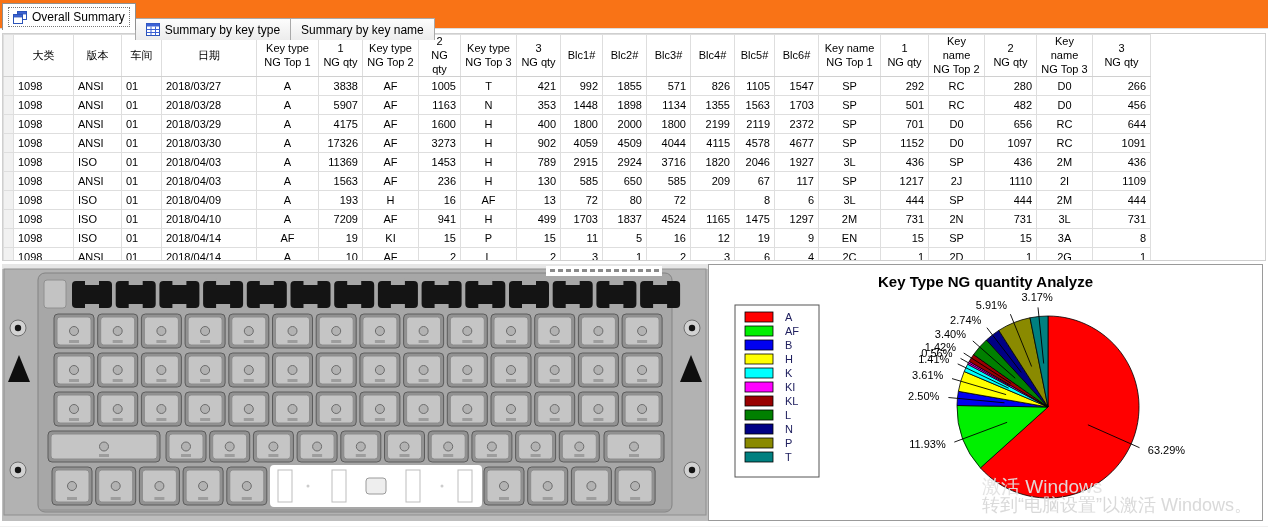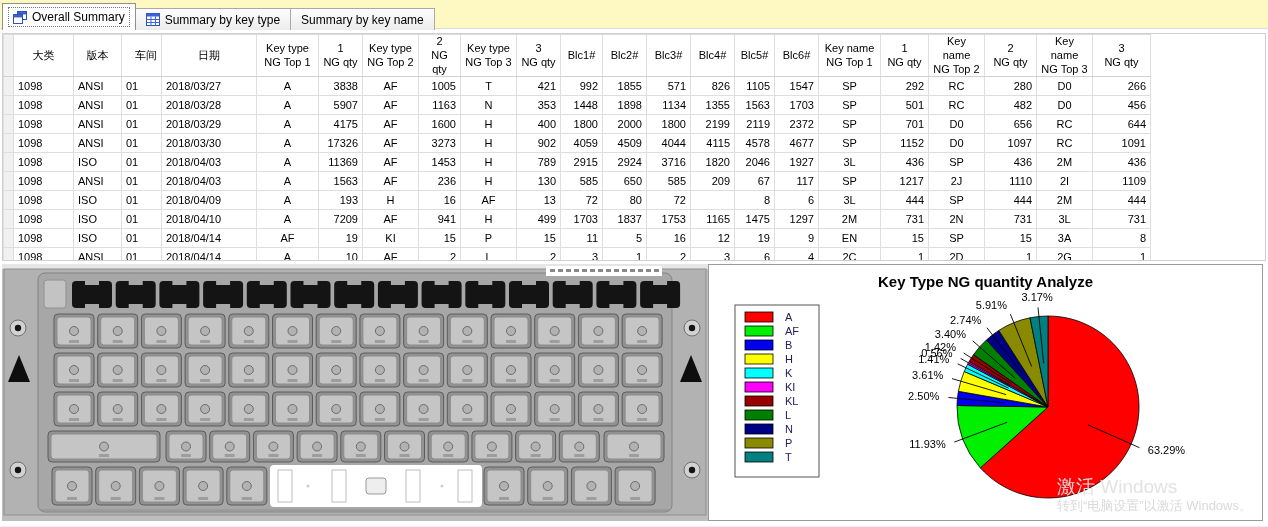--- a/index.html
+++ b/index.html
@@ -4,29 +4,29 @@
 <style>
   html,body{margin:0;padding:0;}
   body{
     width:1268px;height:527px;overflow:hidden;
     background:#f0f0f0;
     font-family:"Liberation Sans",sans-serif;
     -webkit-font-smoothing:none;
   }
   
   .tabstrip{
-    height:29px;background:#fef9c3;border-bottom:1px solid #dcdcdc;
+    height:29px;background:#f97316;border-bottom:1px solid #dcdcdc;
     display:flex;align-items:flex-end;padding-left:2px;box-sizing:border-box;
   }
   .tab{
     display:flex;align-items:center;
     border:1px solid #a9a9a9;border-bottom:none;
     background:linear-gradient(#fdfdfd,#ececec);
     font-size:12px;color:#000;height:22px;box-sizing:border-box;
-    padding:0 5px;cursor:default;position:relative;top:2px;
+    padding:0 5px;cursor:default;position:relative;top:12px;
   }
   .tab + .tab{margin-left:-1px;}
   .tab.active{
     background:#ffffff;height:27px;top:2px;z-index:3;
     border-color:#8f8f8f;
   }
   .tab .focusring{display:flex;align-items:center;gap:4px;padding:2px 4px;border:1px dotted transparent;}
   .tab.active .focusring{border-color:#777;}
   .tab .ticon{width:15px;height:13px;display:inline-block;}
   
@@ -51,21 +51,21 @@
   .chartpane{
     width:553px;height:255px;border:1px solid #9a9a9a;background:#ffffff;
     position:relative;box-sizing:content-box;
   }
   .charttitle{
     position:absolute;left:0;top:8px;width:100%;text-align:center;
     font-size:15px;font-weight:bold;color:#000;letter-spacing:0px;
   }
   .watermark{position:absolute;right:10px;bottom:6px;text-align:left;color:#dcdcdc;pointer-events:none;z-index:5;}
   .watermark .w1{font-size:19px;line-height:21px;color:rgba(225,225,225,.95);}
-  .watermark .w2{font-size:13px;line-height:17px;color:rgba(215,215,215,.95);}
+  .watermark .w2{font-size:18px;line-height:17px;color:rgba(215,215,215,.95);}
 </style>
 </head>
 <body>
 
 <div class="tabstrip">
     <div class="tab active">
       <span class="focusring">
         <svg class="ticon" viewBox="0 0 15 13">
           <rect x="4.5" y="0.5" width="9" height="8" fill="#fff" stroke="#2b53b8"></rect>
           <rect x="4.5" y="0.5" width="9" height="2.4" fill="#3c62d6" stroke="#2b53b8"></rect>
@@ -96,21 +96,21 @@
   </div>
 
 <div class="content">
   <div class="tablewrap">
     <table class="grid">
       <thead>
           <tr>
             <th class="sel" style="width: 10px;"></th>
             <th style="width: 60px;">大类</th>
             <th style="width: 48px;">版本</th>
-            <th style="width: 40px; text-align: right;">车间</th>
+            <th style="width: 40px;">车间</th>
             <th style="width: 95px;">日期</th>
             <th style="width: 62px;">Key type
 NG Top 1</th>
             <th style="width: 44px;">1
 NG qty</th>
             <th style="width: 56px;">Key type
 NG Top 2</th>
             <th style="width: 42px;">2
 NG qty</th>
             <th style="width: 56px;">Key type
@@ -320,21 +320,21 @@
             <td class="al">01</td>
             <td class="al">2018/04/10</td>
             <td class="ac">A</td>
             <td class="ar">7209</td>
             <td class="ac">AF</td>
             <td class="ar">941</td>
             <td class="ac">H</td>
             <td class="ar">499</td>
             <td class="ar">1703</td>
             <td class="ar">1837</td>
-            <td class="ar">1753</td>
+            <td class="ar">4524</td>
             <td class="ar">1165</td>
             <td class="ar">1475</td>
             <td class="ar">1297</td>
             <td class="ac">2M</td>
             <td class="ar">731</td>
             <td class="ac">2N</td>
             <td class="ar">731</td>
             <td class="ac">3L</td>
             <td class="ar">731</td>
           </tr>

